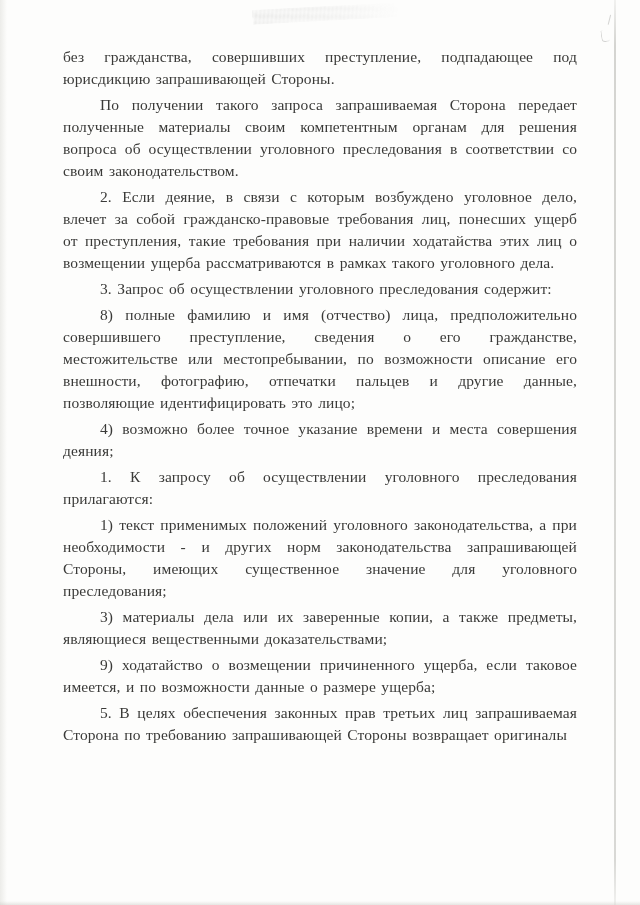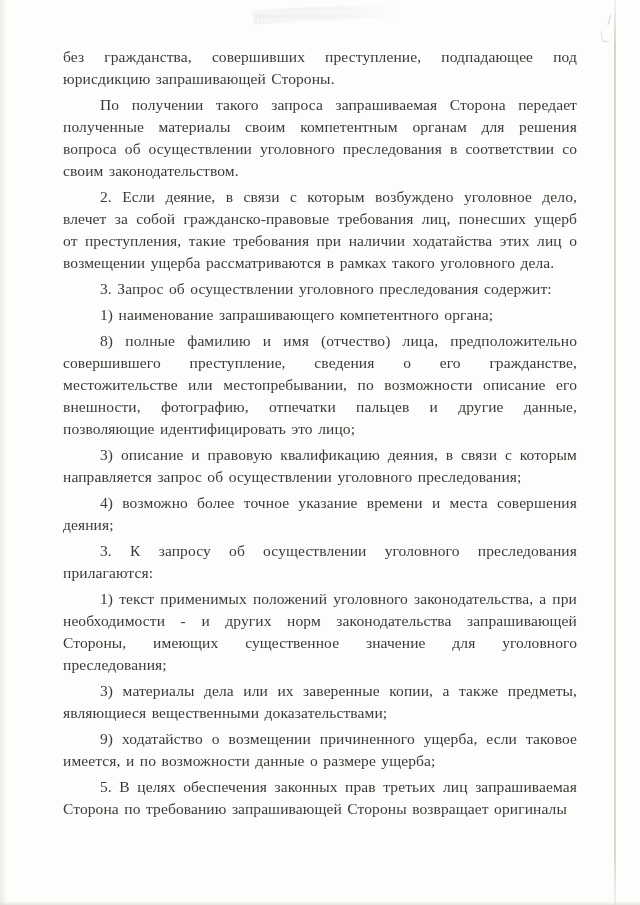--- a/index.html
+++ b/index.html
@@ -117,23 +117,21 @@
 <div class="page">
   <div class="smudge"></div>
   <div class="pencil-marks"></div>
   <div class="scan-line"></div>
 
   <div class="doc-body">
     <p class="cont">без гражданства, совершивших преступление, подпадающее под юрисдикцию запрашивающей Стороны.</p>
     <p>По получении такого запроса запрашиваемая Сторона передает полученные материалы своим компетентным органам для решения вопроса об осуществлении уголовного преследования в соответствии со своим законодательством.</p>
     <p>2. Если деяние, в связи с которым возбуждено уголовное дело, влечет за собой гражданско-правовые требования лиц, понесших ущерб от преступления, такие требования при наличии ходатайства этих лиц о возмещении ущерба рассматриваются в рамках такого уголовного дела.</p>
     <p>3. Запрос об осуществлении уголовного преследования содержит:</p>
-    <p>1) наименование запрашивающего компетентного органа;</p>
     <p>8) полные фамилию и имя (отчество) лица, предположительно совершившего преступление, сведения о его гражданстве, местожительстве или местопребывании, по возможности описание его внешности, фотографию, отпечатки пальцев и другие данные, позволяющие идентифицировать это лицо;</p>
-    <p>3) описание и правовую квалификацию деяния, в связи с которым направляется запрос об осуществлении уголовного преследования;</p>
     <p>4) возможно более точное указание времени и места совершения деяния;</p>
-    <p>3. К запросу об осуществлении уголовного преследования прилагаются:</p>
+    <p>1. К запросу об осуществлении уголовного преследования прилагаются:</p>
     <p>1) текст применимых положений уголовного законодательства, а при необходимости - и других норм законодательства запрашивающей Стороны, имеющих существенное значение для уголовного преследования;</p>
     <p>3) материалы дела или их заверенные копии, а также предметы, являющиеся вещественными доказательствами;</p>
     <p>9) ходатайство о возмещении причиненного ущерба, если таковое имеется, и по возможности данные о размере ущерба;</p>
     <p>5. В целях обеспечения законных прав третьих лиц запрашиваемая Сторона по требованию запрашивающей Стороны возвращает оригиналы</p>
   </div>
 </div>
 
 </body></html>

